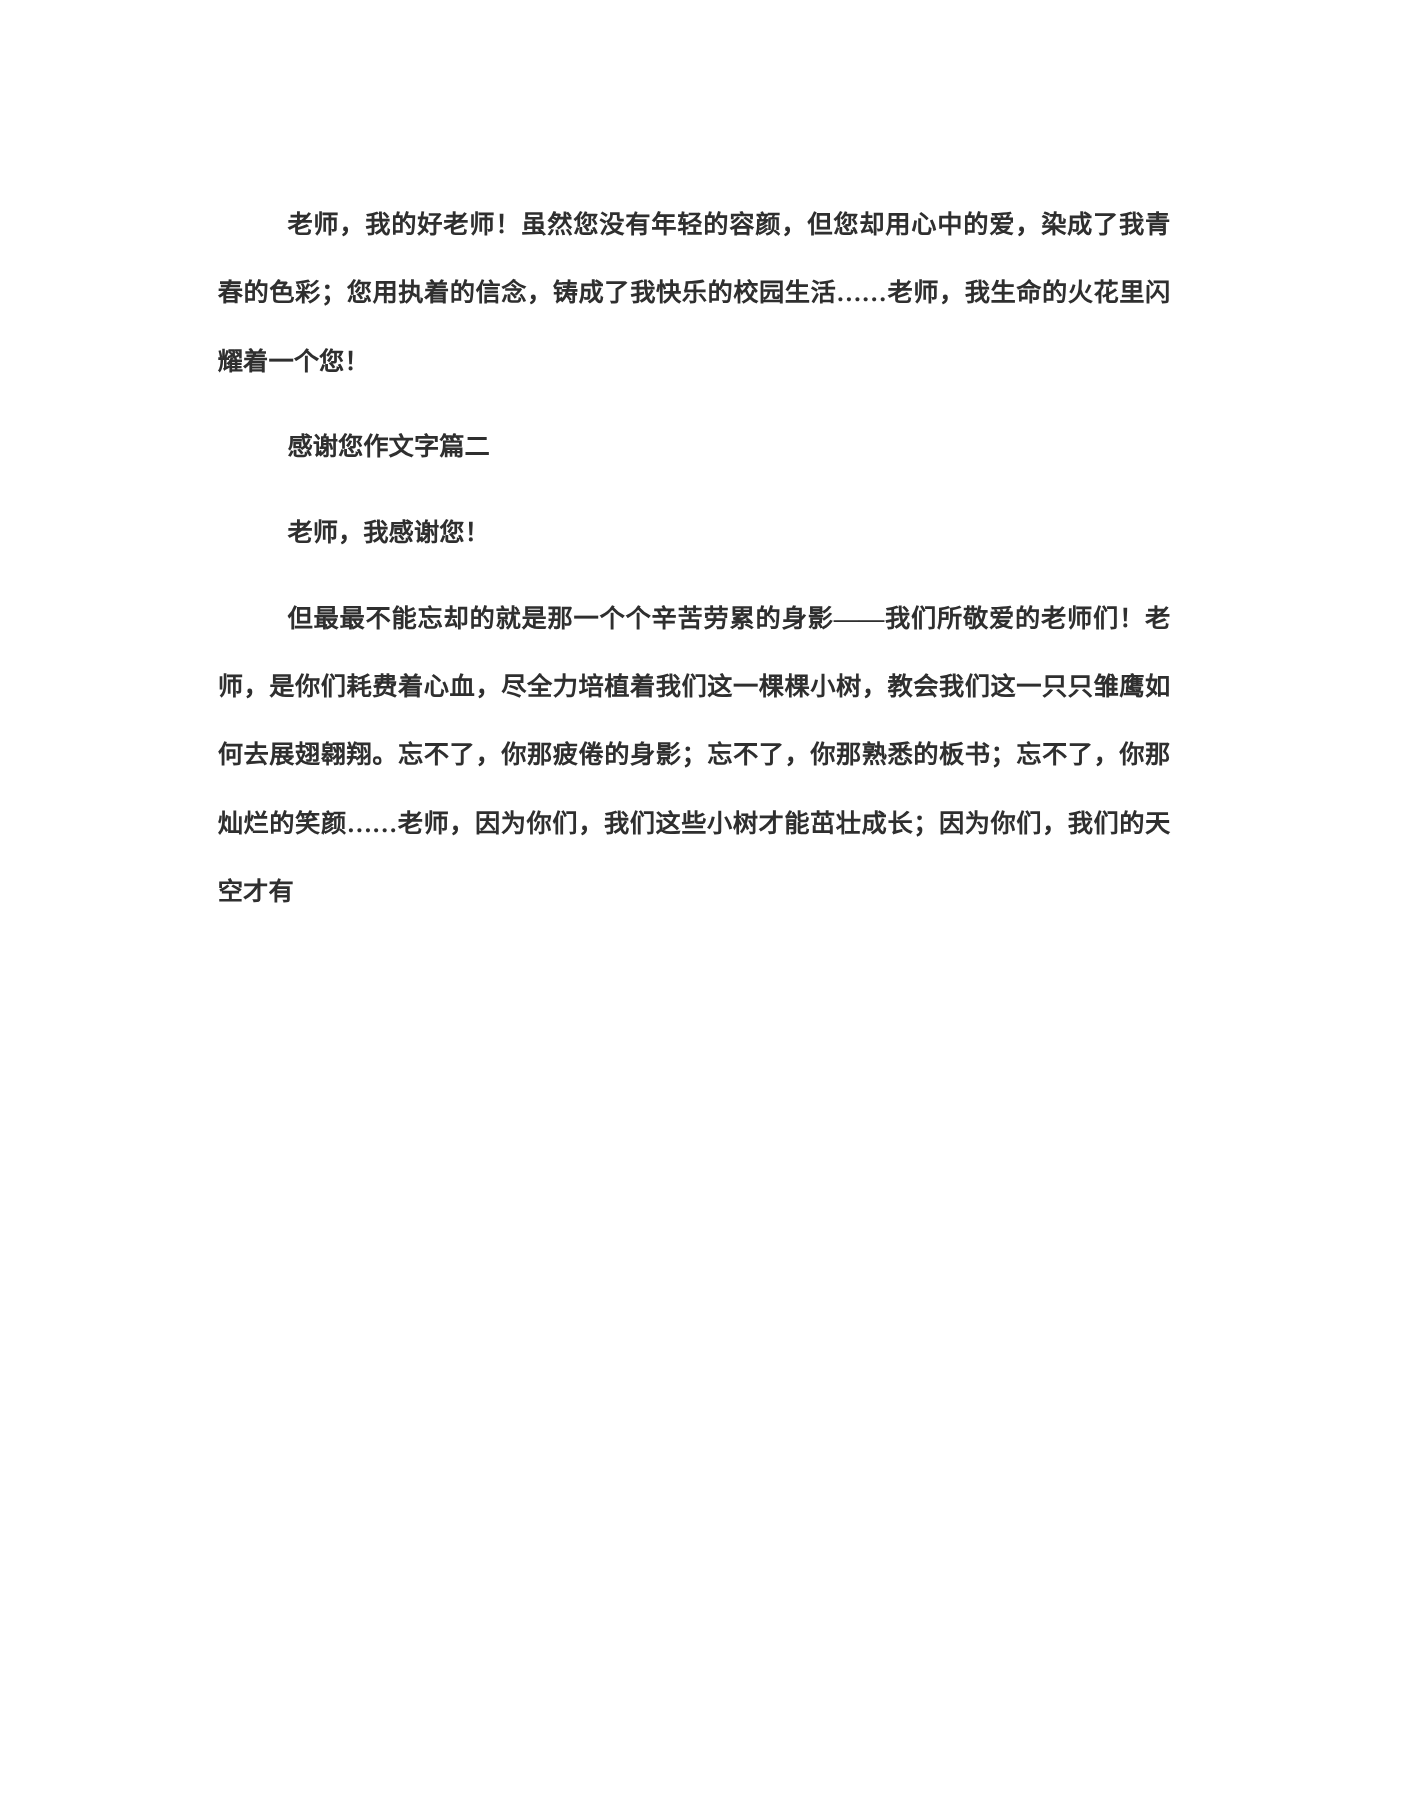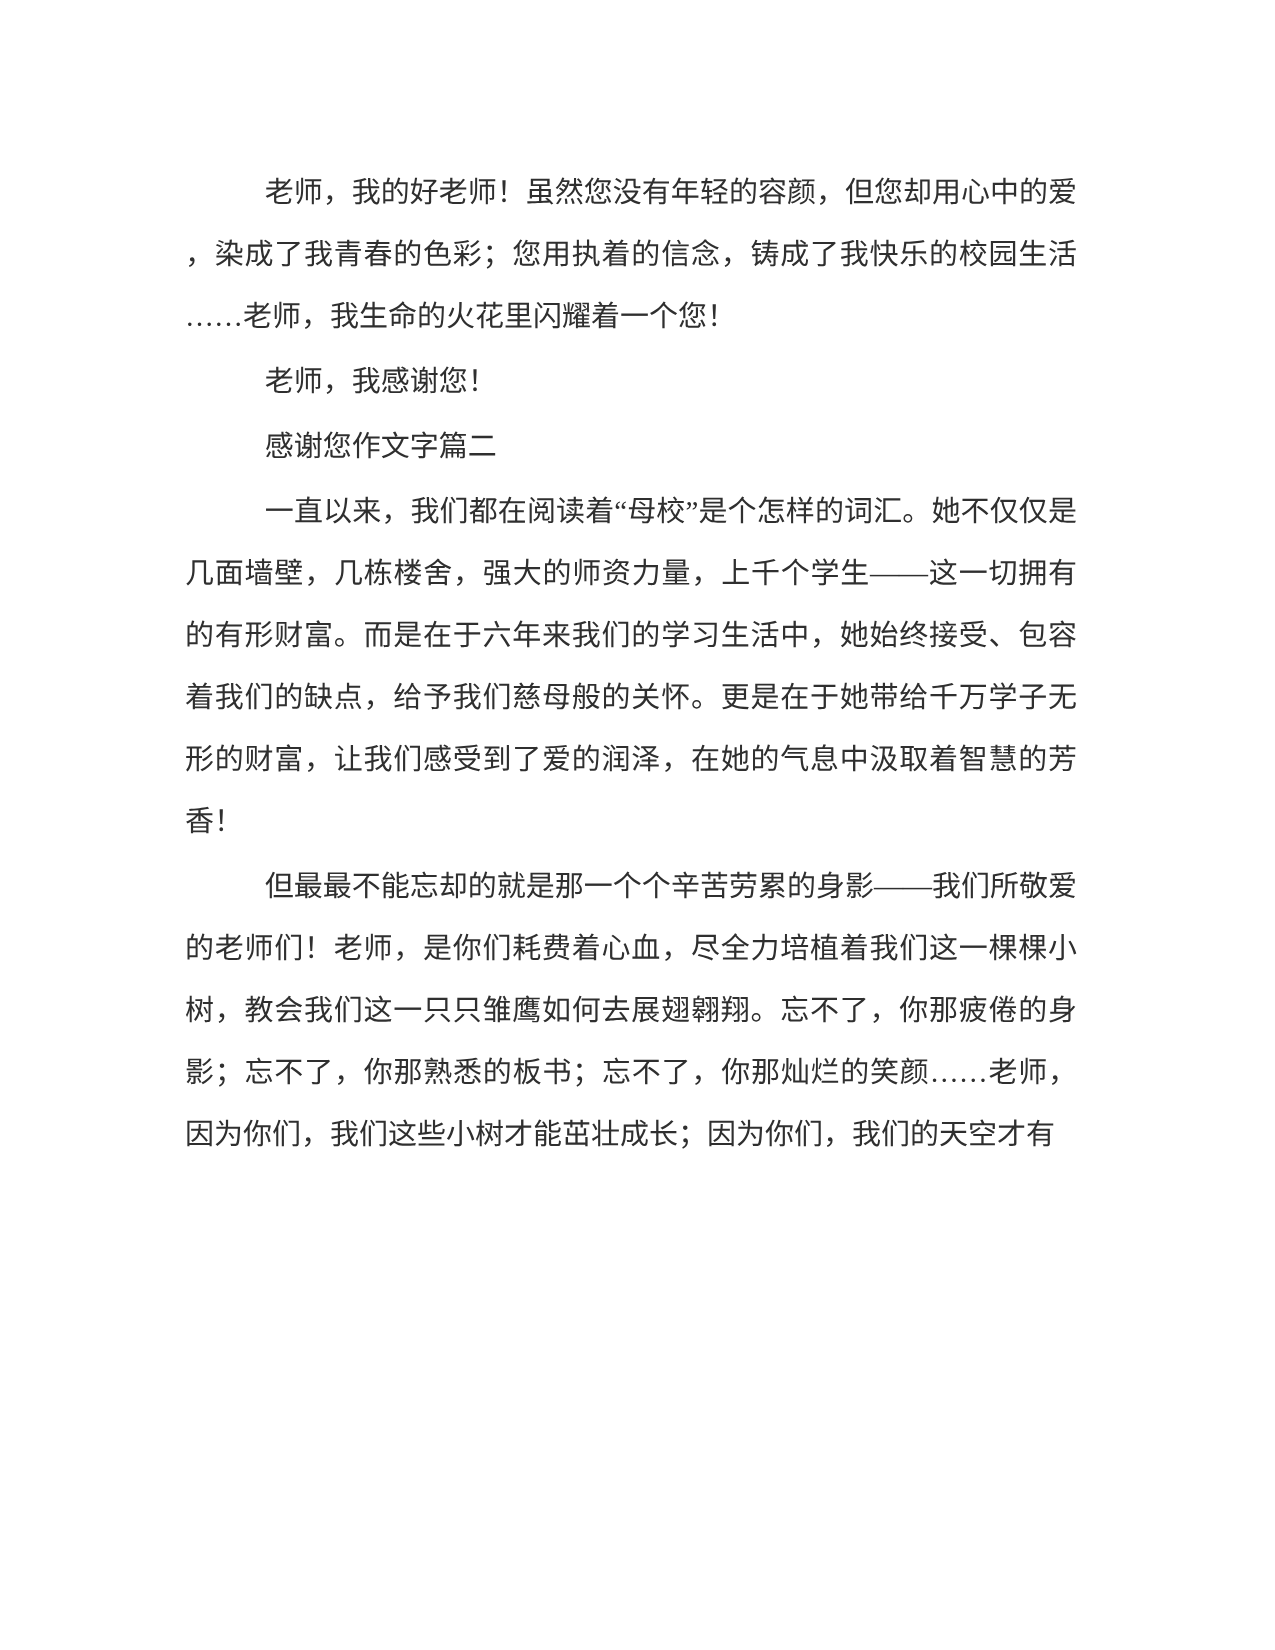--- a/index.html
+++ b/index.html
@@ -18,38 +18,37 @@
     width: 1275px;
     height: 1650px;
     background: #ffffff;
     padding: 158px 195px 52px 182px;
     overflow: hidden;
   }
   .essay {
     width: 898px;
   }
   .essay p {
-    margin: 3px;
+    margin: 16px;
     padding: 0;
-    font-size: 29px;
+    font-size: 23px;
     line-height: 62px;
     color: #2f2f2f;
     text-align: justify;
     text-indent: 2.75em;
     letter-spacing: 0;
     font-kerning: none;
     line-break: anywhere;
     word-break: break-all;
-    font-weight: 400;
+    font-weight: 700;
   }
 </style>
 </head>
 <body>
 
 <div class="page" style="background: rgb(255, 255, 255); color: rgb(47, 47, 47);">
   <div class="essay">
       <p>老师，我的好老师！虽然您没有年轻的容颜，但您却用心中的爱，染成了我青春的色彩；您用执着的信念，铸成了我快乐的校园生活……老师，我生命的火花里闪耀着一个您！</p>
+      <p>感谢您作文字篇二</p>
       <p>老师，我感谢您！</p>
-      <p>感谢您作文字篇二</p>
-      <p>一直以来，我们都在阅读着“母校”是个怎样的词汇。她不仅仅是几面墙壁，几栋楼舍，强大的师资力量，上千个学生——这一切拥有的有形财富。而是在于六年来我们的学习生活中，她始终接受、包容着我们的缺点，给予我们慈母般的关怀。更是在于她带给千万学子无形的财富，让我们感受到了爱的润泽，在她的气息中汲取着智慧的芳香！</p>
       <p>但最最不能忘却的就是那一个个辛苦劳累的身影——我们所敬爱的老师们！老师，是你们耗费着心血，尽全力培植着我们这一棵棵小树，教会我们这一只只雏鹰如何去展翅翱翔。忘不了，你那疲倦的身影；忘不了，你那熟悉的板书；忘不了，你那灿烂的笑颜……老师，因为你们，我们这些小树才能茁壮成长；因为你们，我们的天空才有</p>
     </div>
 </div>
 
 </body></html>

